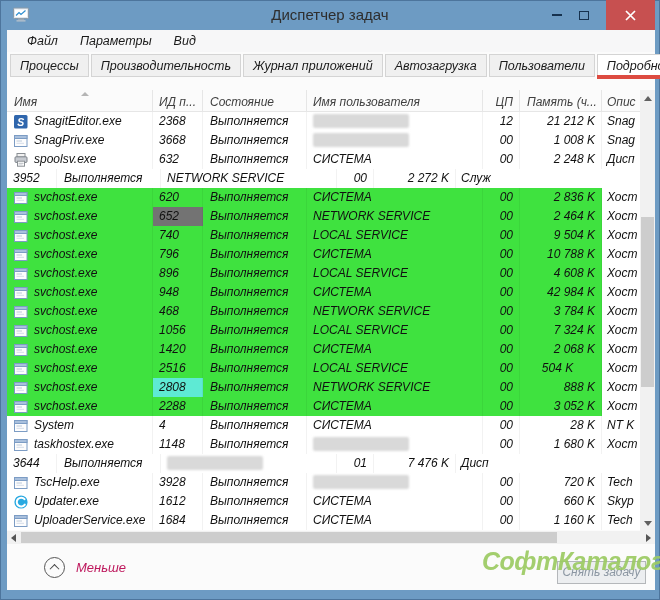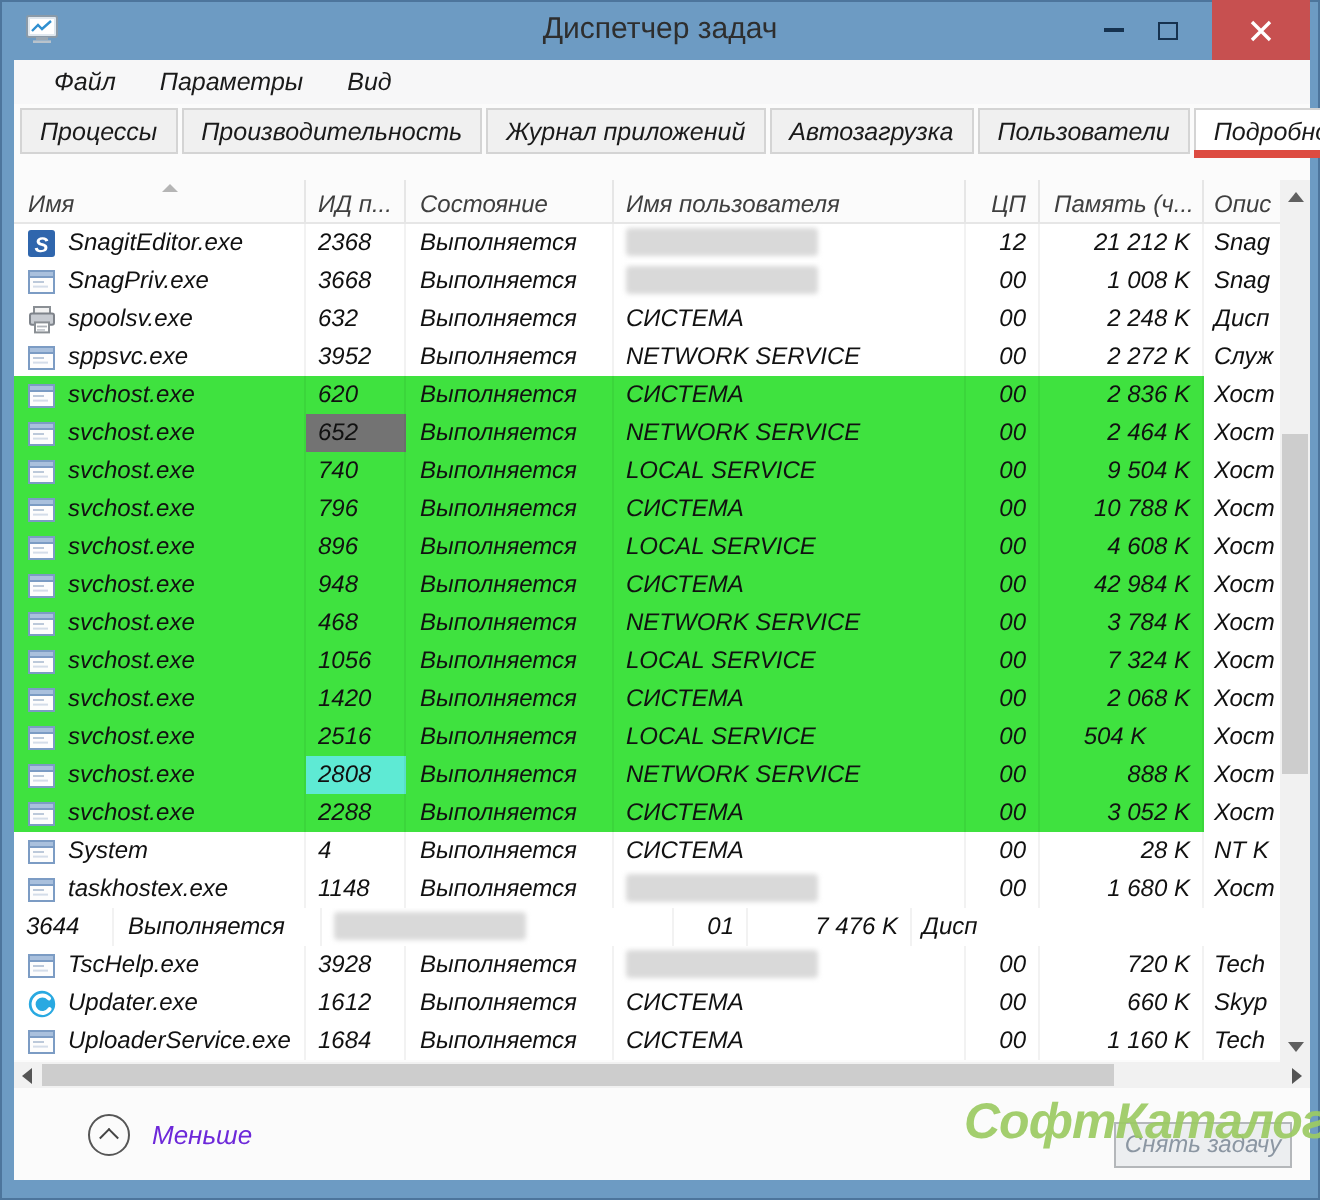--- a/index.html
+++ b/index.html
@@ -68,21 +68,21 @@
   .vs-thumb{position:absolute;left:1px;width:13px;top:127px;height:170px;background:#cdcdcd;}
   .hscroll{position:absolute;left:0;top:501px;width:648px;height:13px;background:#f1f1f1;}
   .hs-btn{position:absolute;top:0;width:13px;height:13px;display:flex;align-items:center;justify-content:center;}
   .hs-left{left:0;} .hs-right{right:0;}
   .hs-thumb{position:absolute;left:14px;top:1px;width:536px;height:11px;background:#cdcdcd;}
   
   .footer{position:absolute;left:0;top:514px;width:648px;height:46px;background:#fbfbfb;}
   .less-btn{position:absolute;left:37px;top:13px;display:flex;align-items:center;cursor:default;}
   .chev-circle{width:21px;height:21px;border:1.5px solid #565656;border-radius:50%;display:flex;align-items:center;justify-content:center;margin-right:11px;}
   .chev-up{width:7px;height:7px;border-left:1.8px solid #444;border-top:1.8px solid #444;transform:rotate(45deg) translate(1px,1px);}
-  .less-label{font-size:13px;color:#6d28d9;}
+  .less-label{font-size:13px;color:#be185d;}
   .endtask-btn{position:absolute;left:550px;top:17px;width:89px;height:23px;background:#eceef0;border:1px solid #b4b7ba;font-size:12px;color:#8b96a2;text-align:center;line-height:21px;z-index:1;}
   .watermark{position:absolute;left:475px;top:3px;z-index:5;white-space:nowrap;pointer-events:none;}
   .wm-main{font-size:25px;font-weight:bold;color:var(--wm-green);letter-spacing:-0.5px;opacity:0.92;}
   .wm-suffix{font-size:16px;color:#c6c9c3;margin-left:-4px;}
 </style>
 </head>
 <body>
 
 <div class="window">
 
@@ -193,31 +193,20 @@
               <span>spoolsv.exe</span>
             </div>
             <div class="cell c-pid">632</div>
             <div class="cell c-status">Выполняется</div>
             <div class="cell c-user">СИСТЕМА</div>
             <div class="cell c-cpu">00</div>
             <div class="cell c-mem">2 248 K</div>
             <div class="cell c-desc">Дисп</div>
           </div>
           <div class="row">
-            <div class="cell c-name">
-              <span class="ic">
-                <svg viewBox="0 0 16 16">
-                  <rect x="1.5" y="2.5" width="12.5" height="11" fill="#fdfdfd" stroke="#7c9cc4"></rect>
-                  <rect x="1.5" y="2.5" width="12.5" height="3" fill="#a9c0dd" stroke="#7c9cc4"></rect>
-                  <rect x="3.5" y="7.5" width="5.5" height="1" fill="#bcc9da"></rect>
-                  <rect x="3.5" y="9.8" width="7.5" height="1" fill="#d4dde9"></rect>
-                </svg>
-              </span>
-              <span>sppsvc.exe</span>
-            </div>
             <div class="cell c-pid">3952</div>
             <div class="cell c-status">Выполняется</div>
             <div class="cell c-user">NETWORK SERVICE</div>
             <div class="cell c-cpu">00</div>
             <div class="cell c-mem">2 272 K</div>
             <div class="cell c-desc">Служ</div>
           </div>
           <div class="row">
             <div class="cell c-name" style="background: rgb(63, 226, 63);">
               <span class="ic">

